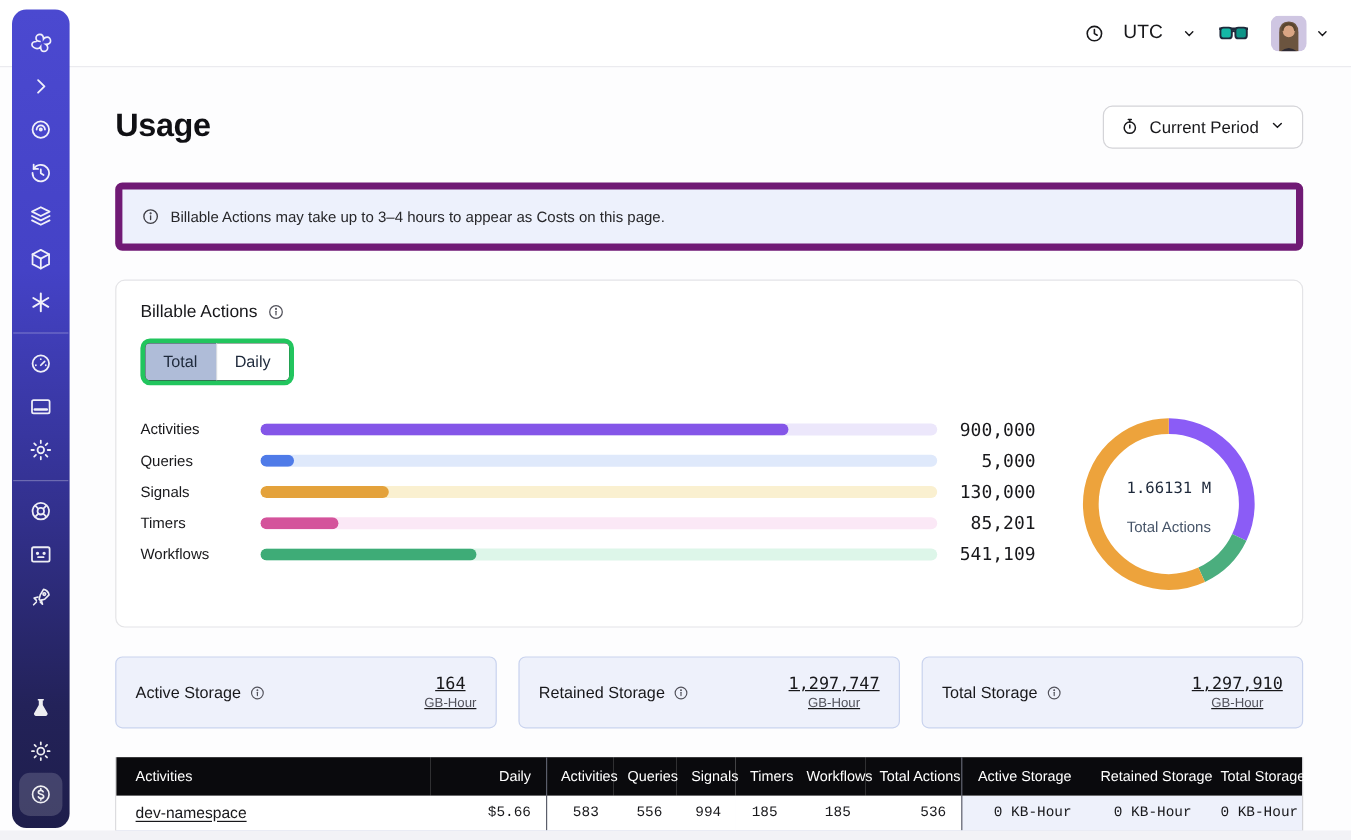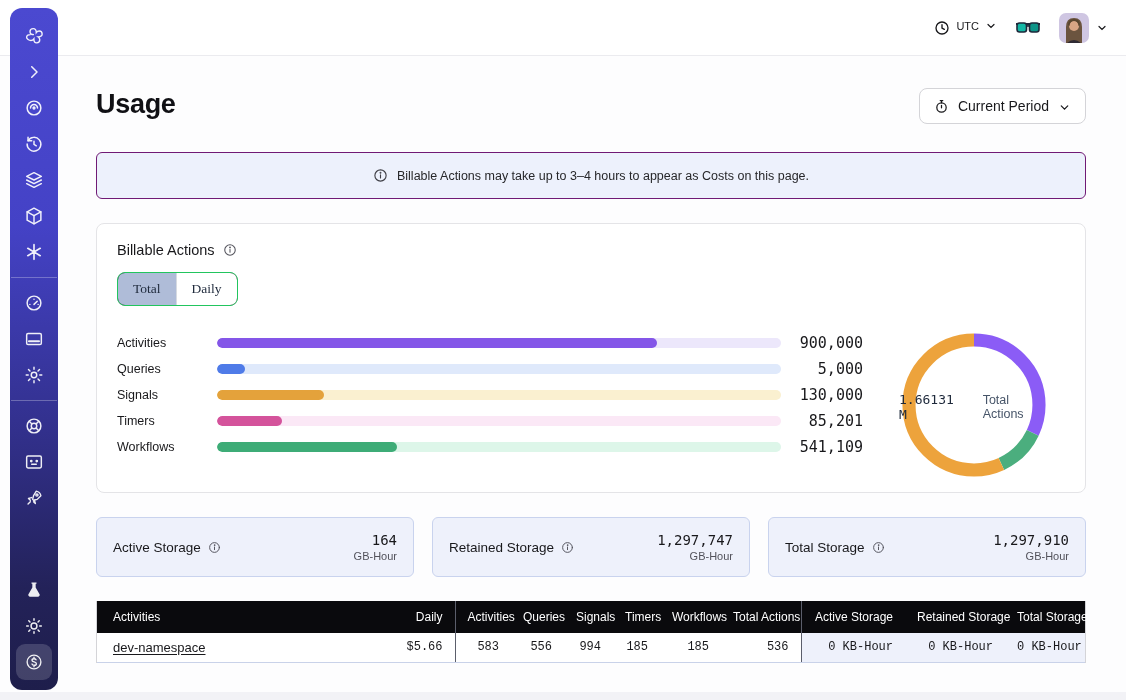--- a/index.html
+++ b/index.html
@@ -7,21 +7,21 @@
   body {
     font-family: "Liberation Sans", "DejaVu Sans", sans-serif;
     background:#f2f2f6; position:relative; overflow:hidden; color:#18181b;
   }
   .mono { font-family:"DejaVu Sans Mono","Liberation Mono",monospace; }
 
   
   .app { position:absolute; left:0; top:0; right:0; bottom:8px; background:#fdfdfe; overflow:hidden; }
   .topbar { position:absolute; left:0; top:0; right:0; height:56px; background:#ffffff; border-bottom:1px solid #ebebef; display:flex; align-items:center; justify-content:flex-end; padding-right:18px; z-index:5; }
   .topbar-right { display:flex; align-items:center; gap:18px; }
-  .tz-control { display:flex; gap:6px; cursor:pointer; font-size:11px; font-weight:500; color:#18181b; }
+  .tz-control { display:flex; align-items:center; gap:16px; cursor:pointer; font-size:16px; font-weight:500; color:#18181b; }
   .avatar-control { display:flex; align-items:center; gap:7px; cursor:pointer; }
   .avatar { width:30px; height:30px; border-radius:7px; overflow:hidden; display:block; }
 
   
   .sidebar {
     position:absolute; left:10px; top:8px; bottom:10px; width:48px; z-index:20;
     border-radius:12px;
     background:linear-gradient(180deg,#4b49d0 0%,#4442c6 32%,#32308c 62%,#232259 85%,#1e1e4b 100%);
     display:flex; flex-direction:column; align-items:center; padding:10px 0 10px 0;
   }
@@ -30,49 +30,49 @@
   .side-item.selected { background:rgba(255,255,255,0.16); }
   .side-divider { width:46px; height:1px; background:rgba(255,255,255,0.28); margin:7px 0; flex:0 0 auto; }
   .side-spacer { flex:1 1 auto; }
 
   
   .content { position:absolute; left:0; top:56px; right:0; bottom:0; padding:32px 40px 0 96px; background:#fdfdfe; }
 
   .title-row { display:flex; align-items:flex-start; justify-content:space-between; }
   h1.page-title { font-size:27px; font-weight:600; letter-spacing:-.3px; color:#101014; line-height:32px; }
   .subtitle { margin-top:7px; font-size:11px; color:#3f3f46; }
-  .period-btn { display:flex; align-items:flex-end; gap:9px; background:#fff; border:1px solid #d4d4d8; border-radius:8px; padding:9px 14px; font-size:14px; font-weight:500; color:#18181b; cursor:pointer; font-family:inherit; }
-
-  .banner { margin-top:28px; background:#edf1fc; border:1px solid #701a75; border-radius:6px; padding:15px 16px; display:flex; align-items:center; gap:9px; font-size:12.5px; color:#27272a;justify-content:center; }
+  .period-btn { display:flex; align-items:flex-start; gap:9px; background:#fff; border:1px solid #d4d4d8; border-radius:8px; padding:9px 14px; font-size:14px; font-weight:500; color:#18181b; cursor:pointer; font-family:inherit; }
+
+  .banner { margin-top:28px; background:#edf1fc; border:6px solid #701a75; border-radius:6px; padding:15px 16px; display:flex; align-items:center; gap:9px; font-size:12.5px; color:#27272a; }
 
   .card { background:#fff; border:1px solid #e4e4e7; border-radius:8px; }
-  .billable-card { margin-top:24px; padding:18px 20px 8px 20px; }
+  .billable-card { margin-top:24px; padding:18px 20px 22px 20px; }
   .billable-title-row { display:flex; align-items:center; gap:8px; font-size:14.5px; font-weight:500; color:#18181b; }
-  .tabs { margin-top:14px; display:inline-flex; border:1px solid #22c55e; border-radius:8px; overflow:hidden; background:#000000;font-family:Liberation Serif, serif; }
+  .tabs { margin-top:14px; display:inline-flex; border:4px solid #22c55e; border-radius:8px; overflow:hidden; background:#000000; }
   .tab { padding:8px 15px; font-size:13.5px; font-weight:500; color:#1e293b; cursor:pointer; background:#fff; }
   .tab + .tab { border-left:1px solid #d6dae1; }
   .tab.active { background:#afbcd8; }
 
   .chart-row { margin-top:22px; display:flex; align-items:flex-start; }
   .bars { flex:1 1 auto; padding-top:2px; }
   .bar-row { display:grid; grid-template-columns:88px 1fr 70px; align-items:center; column-gap:12px; height:26px; }
   .bar-label { font-size:12.5px; color:#18181b; }
   .bar-track { height:10px; border-radius:5px; position:relative; overflow:hidden; }
   .bar-fill { position:absolute; left:0; top:0; bottom:0; border-radius:5px; }
   .bar-value { font-size:15px; text-align:right; color:#18181b; }
 
   .donut-wrap { flex:0 0 auto; width:150px; margin-left:36px; margin-right:16px; position:relative; margin-top:2px; }
-  .donut-center { position:absolute; inset:0; display:flex; flex-direction:row; align-items:center; justify-content:center; gap:17px; }
+  .donut-center { position:absolute; inset:0; display:flex; flex-direction:column; align-items:center; justify-content:center; gap:17px; }
   .donut-total { font-size:13px; color:#1e293b; }
   .donut-label { font-size:12.5px; color:#475569; }
 
   .storage-row { margin-top:24px; display:grid; grid-template-columns:1fr 1fr 1fr; gap:18px; }
   .storage-card { background:#eef1fb; border:1px solid #c9d3ee; border-radius:6px; padding:10px 16px; display:flex; align-items:center; justify-content:space-between; min-height:60px; }
   .storage-label { display:flex; align-items:center; gap:7px; font-size:13.5px; color:#18181b; }
-  .storage-valblock { text-align:right; }
+  .storage-valblock { text-align:center;text-decoration:underline; }
   .storage-value { font-size:14px; color:#18181b; }
   .storage-unit { font-size:11px; color:#52525b; margin-top:2px; }
 
   
   .usage-table-wrap { margin-top:24px; border:1px solid #d4d4d8; border-top:none; border-bottom:none; }
   table.usage { width:100%; border-collapse:collapse; table-layout:fixed; }
   table.usage thead th { background:#0a0a0d; color:#fff; font-weight:500; font-size:12px; height:32px; padding:0 12px; white-space:nowrap; }
   table.usage th.left, table.usage td.left { text-align:left; padding-left:16px; }
   table.usage th.right, table.usage td.right { text-align:right; }
   table.usage td { height:29px; padding:0 12px; font-size:12px; border-bottom:1px solid #c9d2e9; white-space:nowrap; overflow:hidden; background:#fff; }

